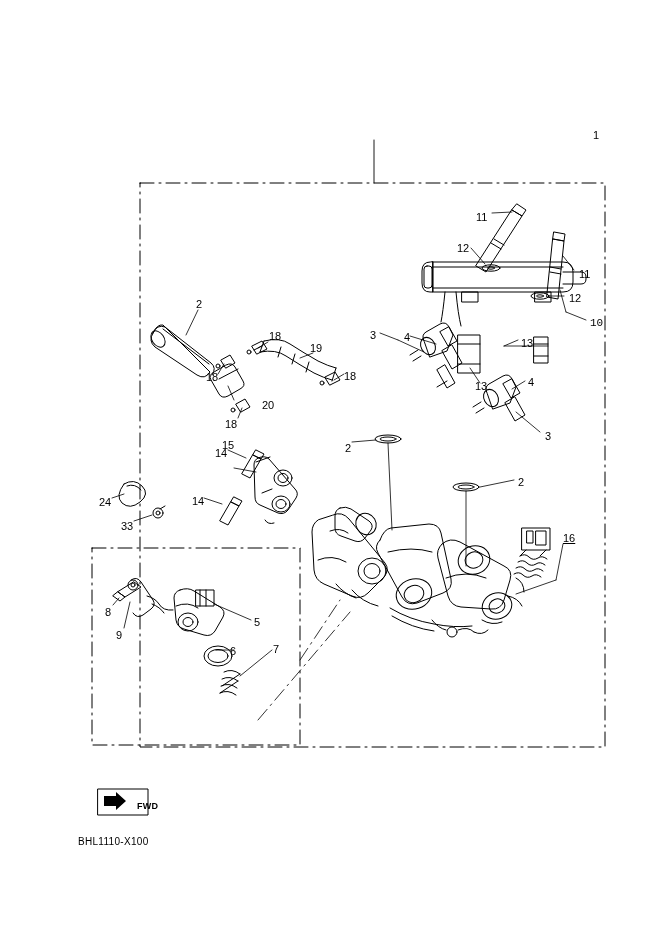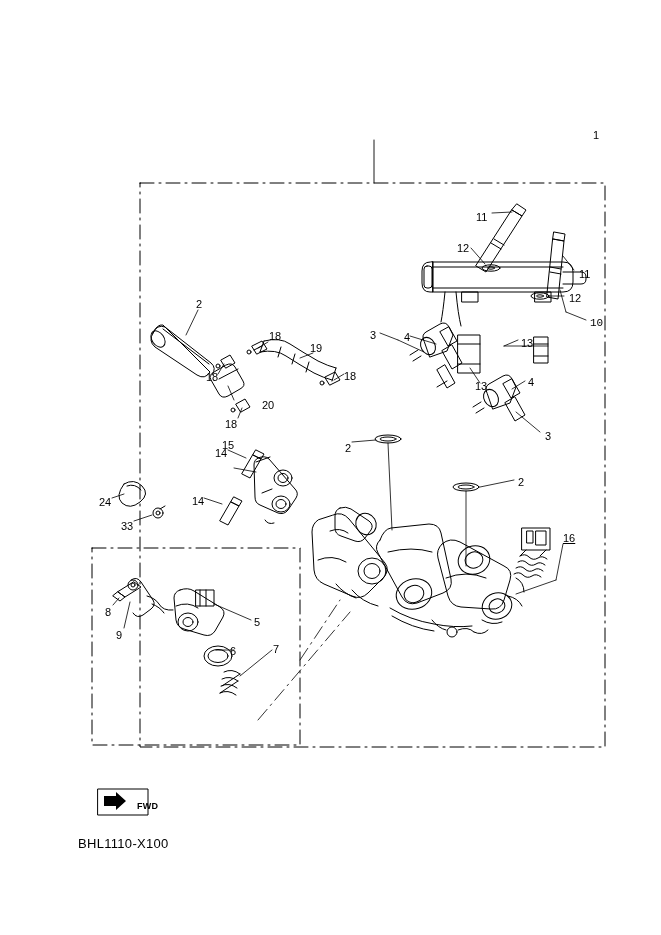--- a/index.html
+++ b/index.html
@@ -34,21 +34,21 @@
     line-height: 11px;
     color: #000;
     white-space: nowrap;
     user-select: none;
   }
   .partcode {
     position: absolute;
     left: 78px;
     top: 836px;
     font-family: "Liberation Sans", sans-serif;
-    font-size: 13px;
+    font-size: 10px;
     letter-spacing: 0.3px;
     color: #000;
   }
   .fwd-label {
     position: absolute;
     left: 118px;
     top: 801px;
     font-family: "Liberation Sans", sans-serif;
     font-size: 9px;
     font-weight: bold;

